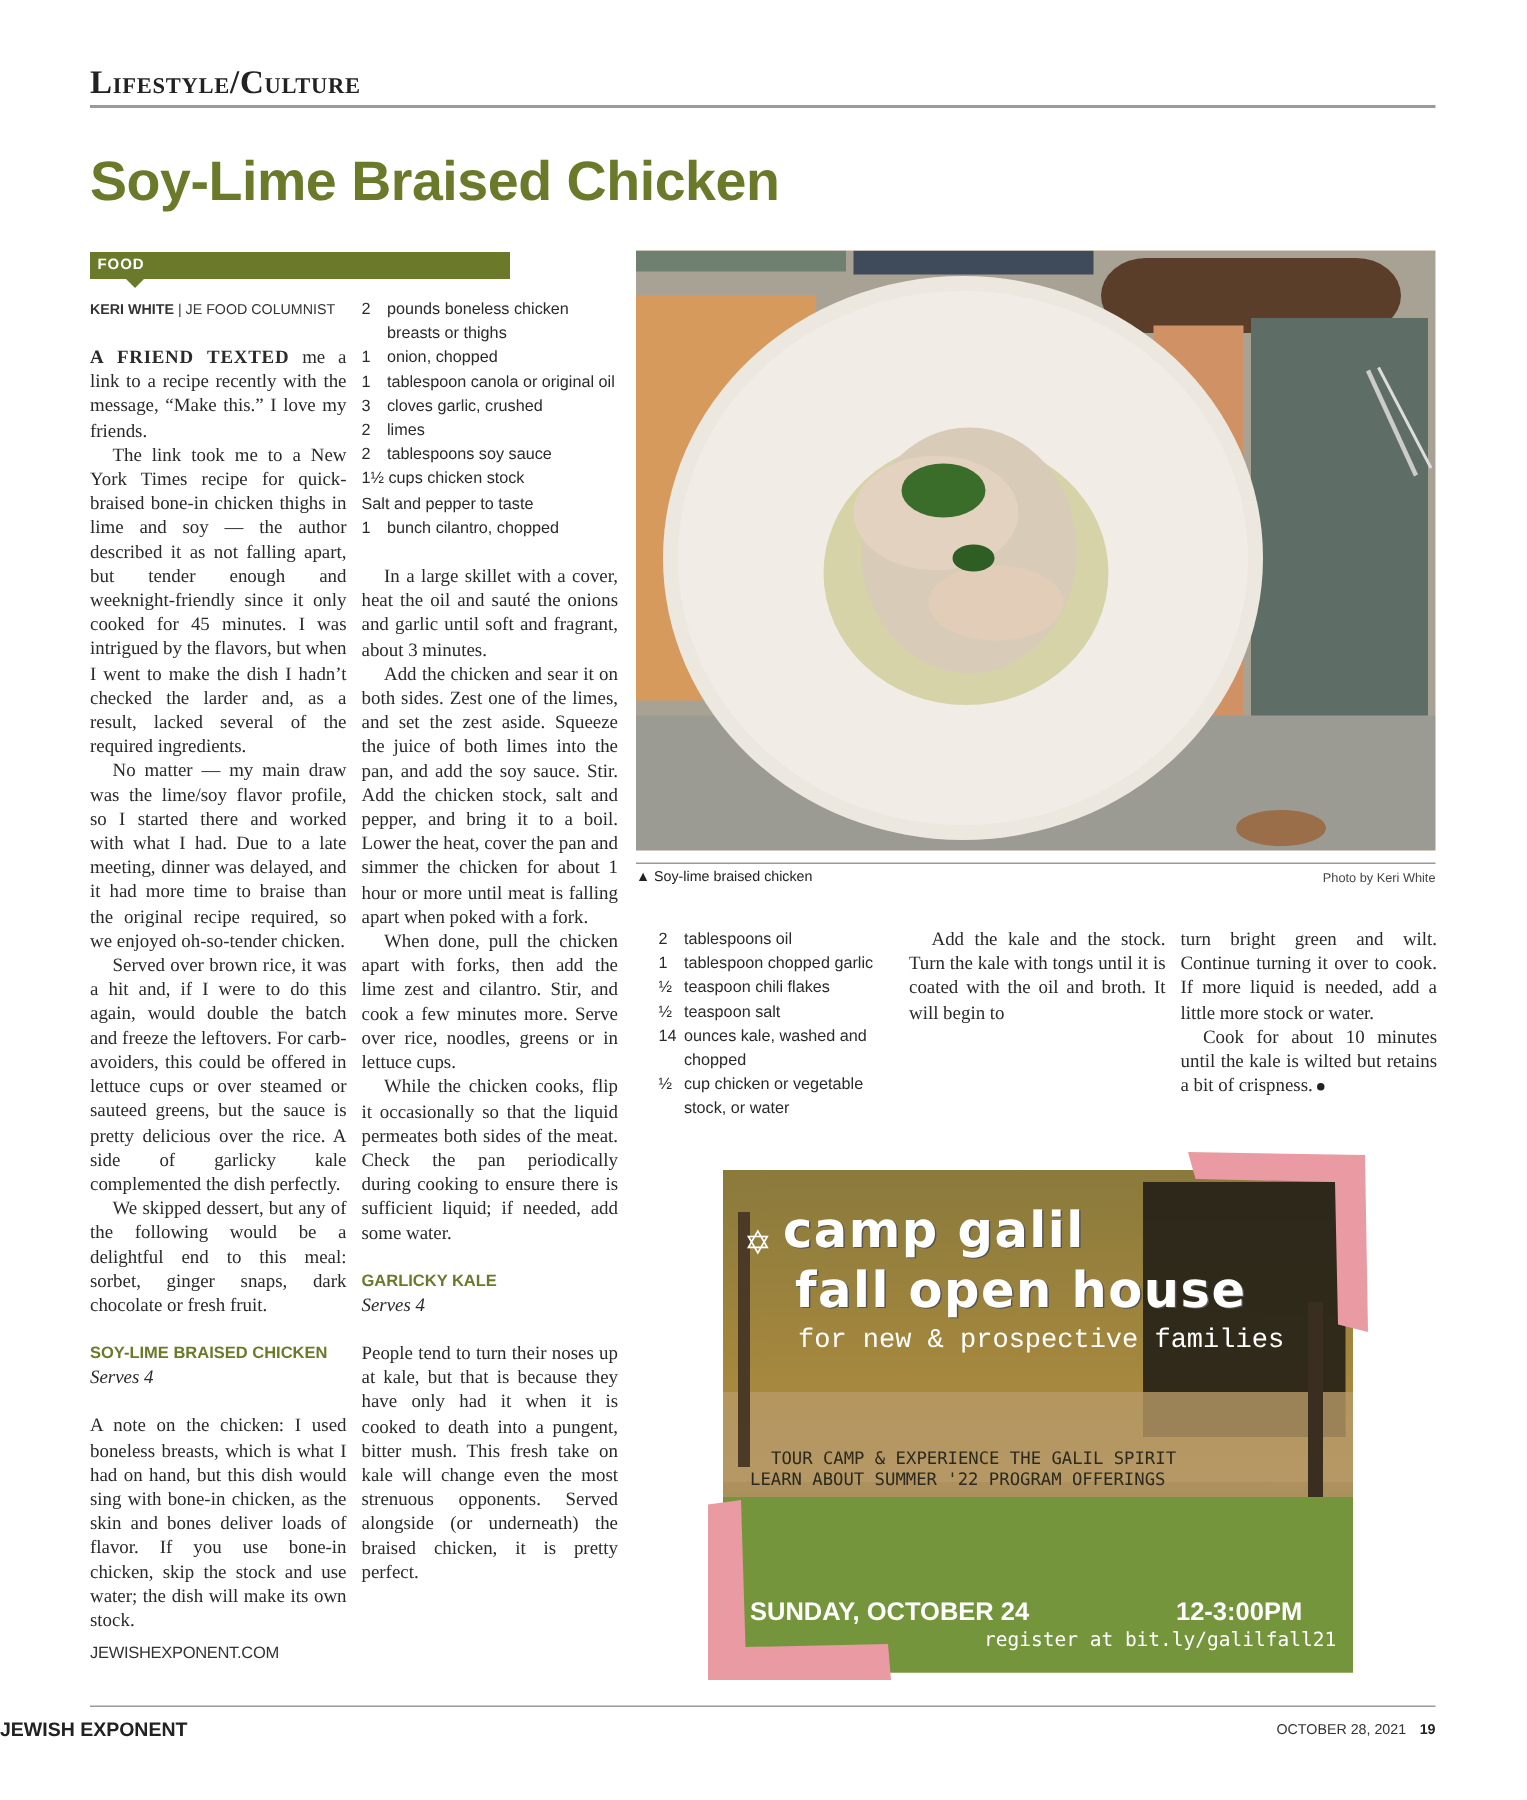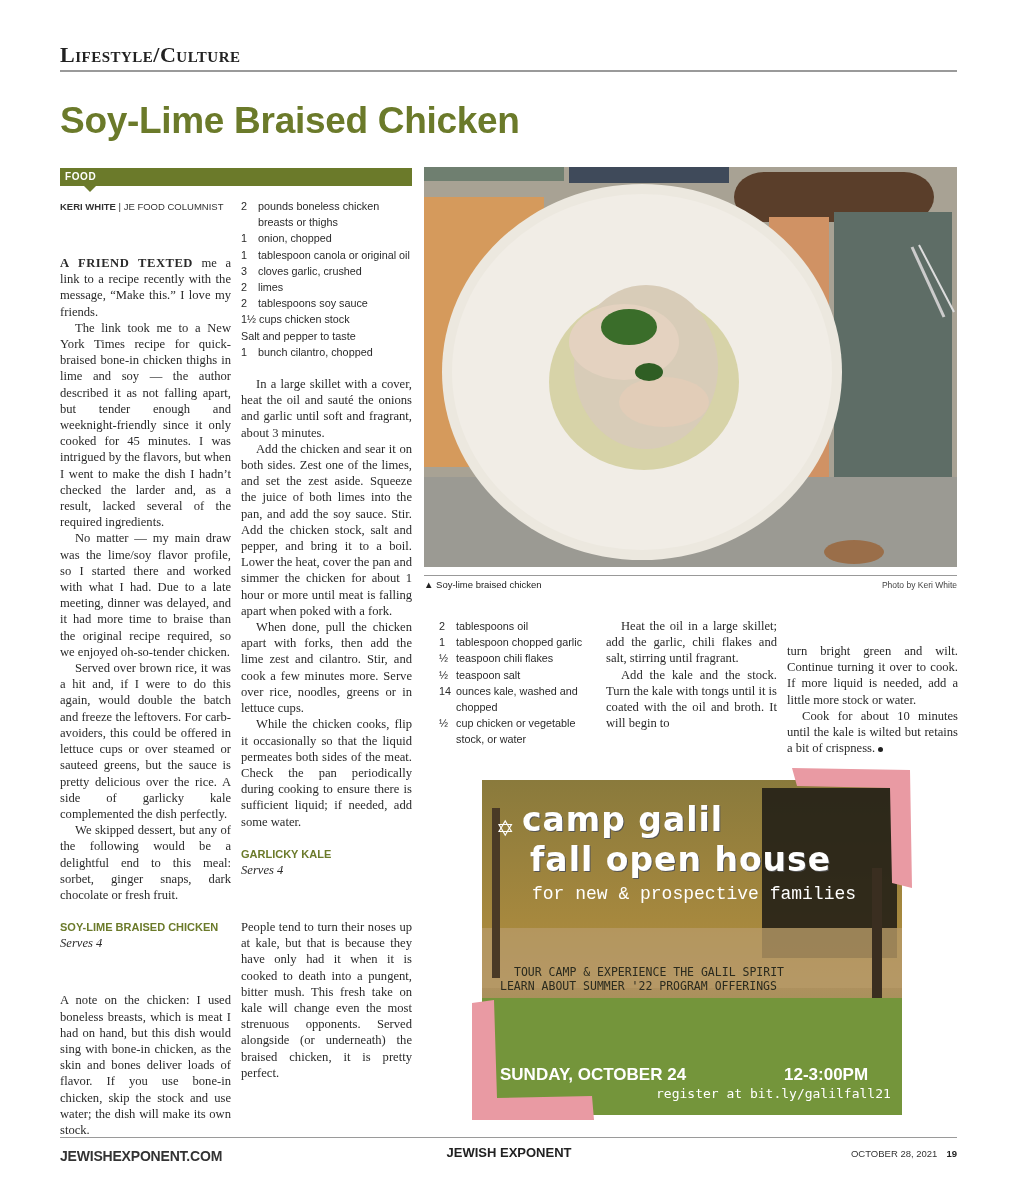--- a/index.html
+++ b/index.html
@@ -14,40 +14,40 @@
   }
   .section-rule { position: absolute; left: 60px; top: 70px; width: 897px; height: 2px; background: #9a9a9a; }
 
   .headline {
     position: absolute; left: 60px; top: 100px;
     font-family: "Liberation Sans", sans-serif; font-weight: bold;
     font-size: 37px; color: #6b7a2a; letter-spacing: -0.3px;
   }
 
   .food-bar {
-    position: absolute; left: 60px; top: 168px; width: 352px; height: 18px;
+    position: absolute; left: 60px; top: 168px; width: 280px; height: 18px;
     background: #6b7a2a; color: #fff;
     font-family: "Liberation Sans", sans-serif; font-weight: bold; font-size: 10px;
     padding-left: 5px; line-height: 18px; letter-spacing: 0.6px;
   }
   .food-bar-tip {
     position: absolute; left: 84px; top: 186px; width: 0; height: 0;
     border-left: 6px solid transparent; border-right: 6px solid transparent;
     border-top: 6px solid #6b7a2a;
   }
 
   .byline {
     position: absolute; left: 60px; top: 201px;
     font-family: "Liberation Sans", sans-serif; font-size: 9.5px; color: #333;
   }
   .byline b { font-weight: bold; }
 
   .col { position: absolute; font-size: 12.6px; line-height: 16.2px; text-align: justify; hyphens: auto; }
   .col p { text-indent: 15px; }
-  .col p.no-indent { text-indent: 0; margin-top: 25px; }
+  .col p.no-indent { text-indent: 0; }
   .lead-caps { font-weight: bold; letter-spacing: 0.5px; }
 
   .col1 { left: 60px; top: 230px; width: 171px; }
   .col2 { left: 241px; top: 198px; width: 171px; }
 
   .ingredients { font-family: "Liberation Sans", sans-serif; font-size: 10.8px; line-height: 16.2px; color: #2a2a2a; text-align: left; }
   .ing-row { display: flex; }
   .ing-qty { width: 17px; flex-shrink: 0; }
   .ing-full { padding-left: 0; }
 
@@ -74,25 +74,25 @@
   .col3 { left: 439px; top: 618px; width: 160px; }
   .col4 { left: 606px; top: 618px; width: 171px; }
   .col5 { left: 787px; top: 618px; width: 171px; }
 
   .ad {
     position: absolute; left: 472px; top: 768px; width: 440px; height: 352px;
   }
 
   .footer-rule { position: absolute; left: 60px; top: 1137px; width: 897px; height: 1px; background: #9a9a9a; }
   .footer-left {
-    position: absolute; left: 60px; top: 1148px;
-    font-family: "Liberation Sans", sans-serif; font-size: 14px; color: #333; letter-spacing: -0.2px; font-weight: bold;
+    position: absolute; left: 60px; top: 1096px;
+    font-family: "Liberation Sans", sans-serif; font-size: 11px; color: #333; letter-spacing: -0.2px;
   }
   .footer-center {
-    position: absolute; left: 0; width: 1018px; top: 1145px; text-align: center;
+    position: absolute; left: 0; width: 1018px; top: 1145px; text-align: left;
     font-family: "Liberation Sans", sans-serif; font-weight: bold; font-size: 13px; color: #222;
   }
   .footer-right {
     position: absolute; right: 61px; top: 1148px;
     font-family: "Liberation Sans", sans-serif; font-size: 9.5px; color: #333;
   }
   .footer-right .page { font-weight: bold; margin-left: 9px; color: #222; }
 
   .end-dot { display: inline-block; width: 5px; height: 5px; border-radius: 50%; background: #222; margin-left: 3px; vertical-align: middle; }
 </style>
@@ -114,21 +114,21 @@
 <div class="col col1">
   <p class="no-indent"><span class="lead-caps">A FRIEND TEXTED</span><span> me a link to a recipe recently with the message, “Make this.” I love my friends.</span></p>
   <p>The link took me to a New York Times recipe for quick-braised bone-in chicken thighs in lime and soy — the author described it as not falling apart, but tender enough and weeknight-friendly since it only cooked for 45 minutes. I was intrigued by the flavors, but when I went to make the dish I hadn’t checked the larder and, as a result, lacked several of the required ingredients.</p>
   <p>No matter — my main draw was the lime/soy flavor profile, so I started there and worked with what I had. Due to a late meeting, dinner was delayed, and it had more time to braise than the original recipe required, so we enjoyed oh-so-tender chicken.</p>
   <p>Served over brown rice, it was a hit and, if I were to do this again, would double the batch and freeze the leftovers. For carb-avoiders, this could be offered in lettuce cups or over steamed or sauteed greens, but the sauce is pretty delicious over the rice. A side of garlicky kale complemented the dish perfectly.</p>
   <p>We skipped dessert, but any of the following would be a delightful end to this meal: sorbet, ginger snaps, dark chocolate or fresh fruit.</p>
   <div style="height:16px"></div>
   <div class="recipe-title">SOY-LIME BRAISED CHICKEN</div>
   <div class="serves">Serves 4</div>
   <div style="height:16px"></div>
-  <p class="no-indent">A note on the chicken: I used boneless breasts, which is meat I had on hand, but this dish would sing with bone-in chicken, as the skin and bones deliver loads of flavor. If you use bone-in chicken, skip the stock and use water; the dish will make its own stock.</p>
+  <p class="no-indent">A note on the chicken: I used boneless breasts, which is what I had on hand, but this dish would sing with bone-in chicken, as the skin and bones deliver loads of flavor. If you use bone-in chicken, skip the stock and use water; the dish will make its own stock.</p>
 </div>
 
 <div class="col col2">
   <div class="ingredients" id="ing1">
       <div class="ing-row">
         <span class="ing-qty">2</span>
         <span class="">pounds boneless chicken breasts or thighs</span>
       </div>
       <div class="ing-row">
         <span class="ing-qty">1</span>
@@ -225,21 +225,20 @@
         <span class="">ounces kale, washed and chopped</span>
       </div>
       <div class="ing-row">
         <span class="ing-qty">½</span>
         <span class="">cup chicken or vegetable stock, or water</span>
       </div>
     </div>
 </div>
 
 <div class="col col4">
-  <p>Heat the oil in a large skillet; add the garlic, chili flakes and salt, stirring until fragrant.</p>
   <p id="kale-step-2a">Add the kale and the stock. Turn the kale with tongs until it is coated with the oil and broth. It will begin to</p>
 </div>
 <div class="col col5">
   <p class="no-indent" id="kale-step-2b">turn bright green and wilt. Continue turning it over to cook. If more liquid is needed, add a little more stock or water.</p>
   <p><span>Cook for about 10 minutes until the kale is wilted but retains a bit of crispness.</span><span class="end-dot"></span></p>
 </div>
 
 <div class="ad">
   <svg width="440" height="352" viewBox="0 0 440 352">
     <defs>

